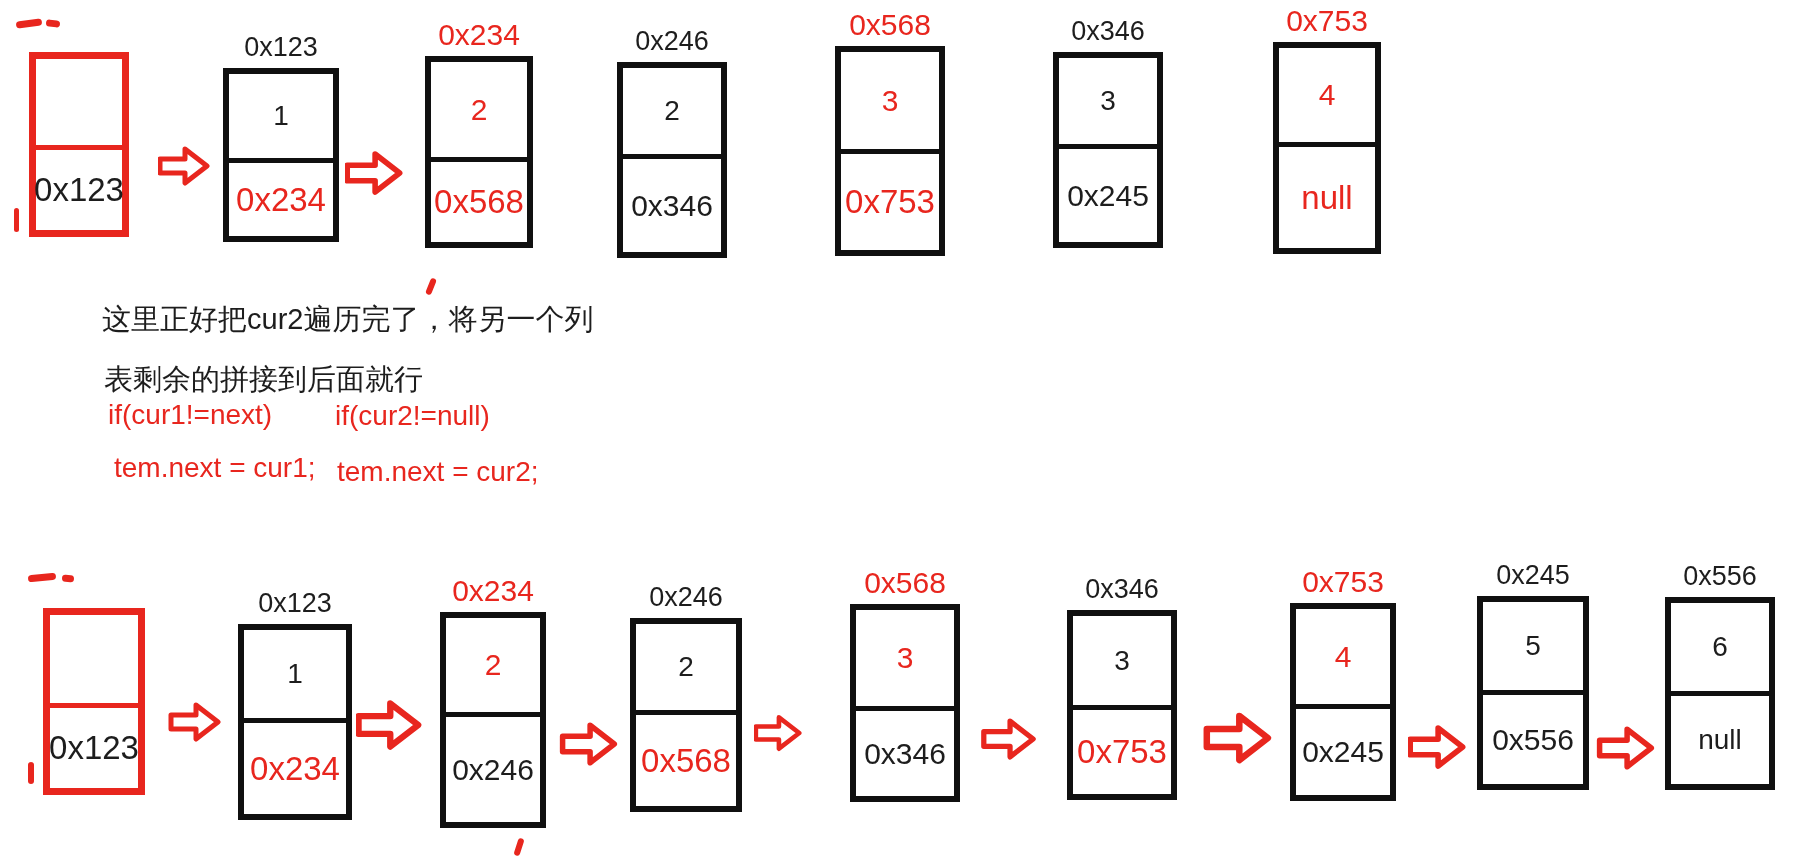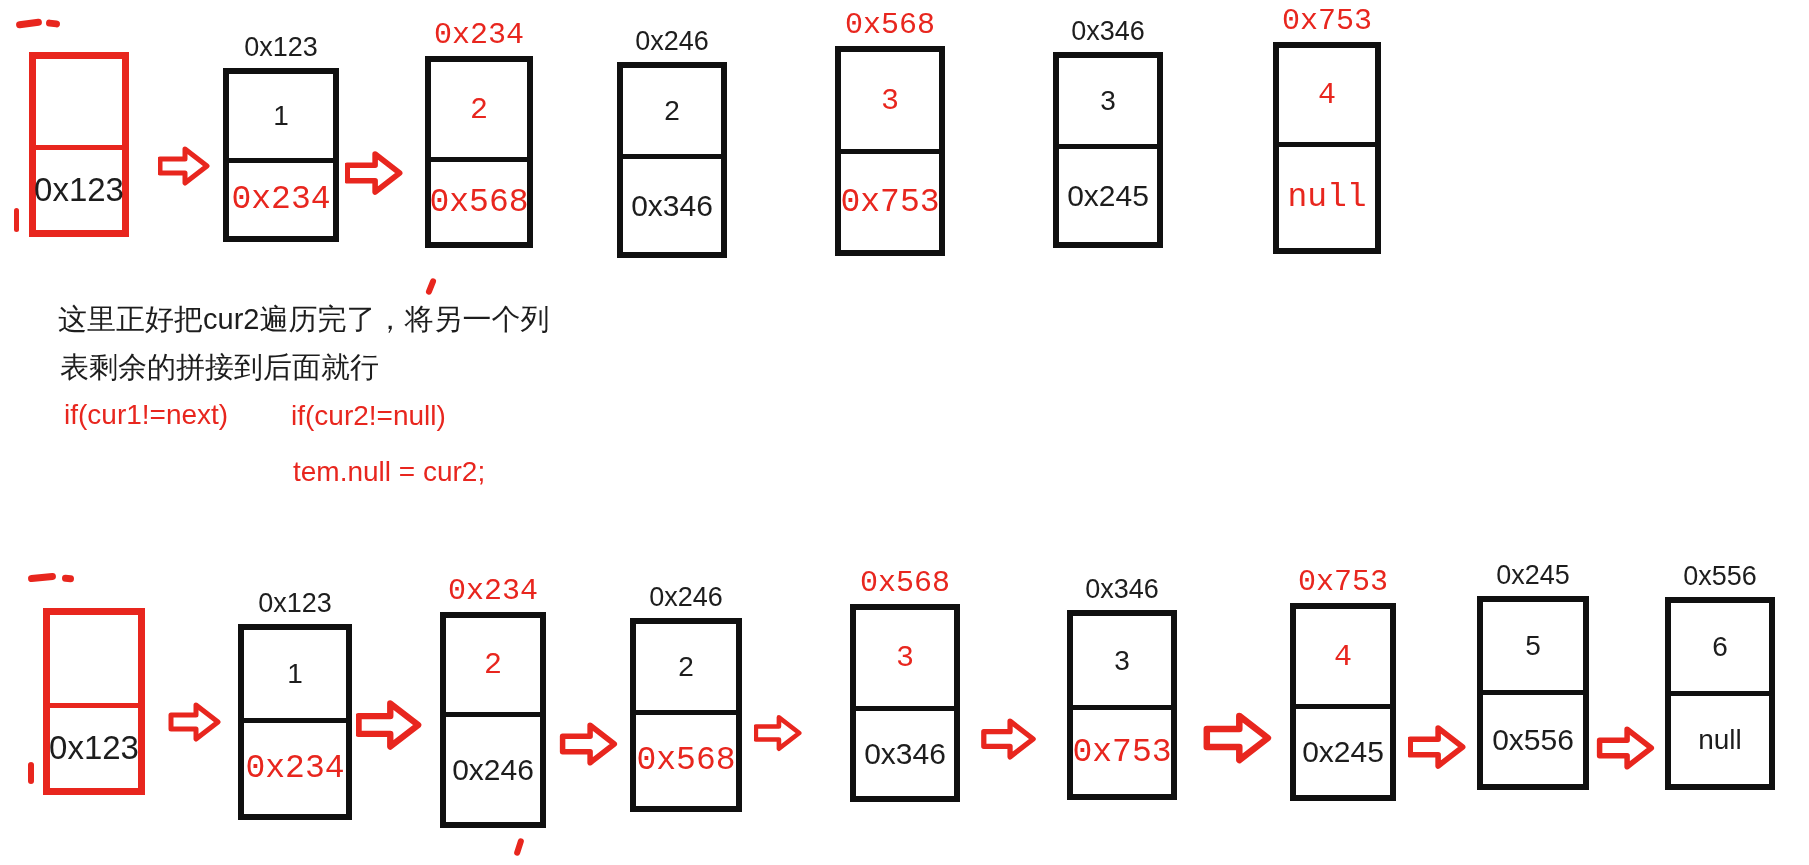--- a/index.html
+++ b/index.html
@@ -9,27 +9,27 @@
   }
   .node { position:absolute; text-align:center; }
   .addr { font-size:27px; line-height:30px; margin-bottom:6px; color:#1d1d1d; white-space:nowrap; }
   .addr.red { color:#e8261e; font-size:30px; }
   .box { box-sizing:border-box; border:6px solid #101010; display:flex; flex-direction:column; background:#fff; }
   .cell { display:flex; align-items:center; justify-content:center; color:#1d1d1d; }
   .cell.top { font-size:28px; }
   .cell.bot { border-top:5px solid #101010; flex:1; font-size:30px; }
   .cell.top span.red { font-size:30px; }
   .cell.bot span.red { font-size:33px; }
-  .red { color:#e8261e;font-family:Liberation Mono, monospace; }
+  .red { color:#e8261e; }
   .headbox .box { border:7px solid #e8261e; }
   .headbox .cell.bot { border-top:5px solid #e8261e; font-size:33px; color:#1d1d1d; }
   .arrow { position:absolute; }
   .arrow polygon { fill:#ffffff; stroke:#e8261e; stroke-width:5; stroke-linejoin:round; }
   .scrib { position:absolute; background:#e8261e; border-radius:4px; }
-  .note { position:absolute; color:#1d1d1d; font-size:29px; white-space:nowrap; }
+  .note { position:absolute; color:#1d1d1d; font-size:29px; white-space:nowrap;margin-left:44px; }
   .note.rednote { color:#e8261e; font-size:28px; }
 </style>
 </head>
 <body>
 
 <div id="stage">
 
   <div class="scrib" style="left:16px;top:20px;width:26px;height:7px;transform:rotate(-8deg);"></div>
   <div class="scrib" style="left:46px;top:20px;width:14px;height:7px;transform:rotate(6deg);"></div>
   <div class="scrib" style="left:14px;top:208px;width:5px;height:24px;"></div>
@@ -118,24 +118,25 @@
           <span class="red">4</span>
         </div>
       <div class="cell bot">
           <span class="red">null</span>
         </div>
     </div>
   </div>
 
   <div class="note" style="left:58px;top:300px;">这里正好把cur2遍历完了，将另一个列</div>
   <div class="scrib" style="left:428px;top:278px;width:6px;height:17px;transform:rotate(22deg);"></div>
-  <div class="note" style="left:60px;top:348px;">表剩余的拼接到后面就行</div>
+  <div class="note" style="left:60px;top:360px;">表剩余的拼接到后面就行</div>
   <div class="note rednote" style="left:64px;top:399px;">if(cur1!=next)</div>
   <div class="note rednote" style="left:291px;top:400px;">if(cur2!=null)</div>
-  <div class="note rednote" style="left:293px;top:456px;">tem.null = cur2;</div>
+  <div class="note rednote" style="left:70px;top:452px;">tem.next = cur1;</div>
+  <div class="note rednote" style="left:293px;top:456px;">tem.next = cur2;</div>
 
   <div class="scrib" style="left:28px;top:574px;width:28px;height:7px;transform:rotate(-6deg);"></div>
   <div class="scrib" style="left:62px;top:575px;width:12px;height:7px;transform:rotate(4deg);"></div>
   <div class="scrib" style="left:28px;top:762px;width:6px;height:22px;"></div>
 
   <div class="node headbox" style="left:43px;top:608px;width:102px;">
     <div class="box" style="height:187px;">
       <div class="cell top" style="flex:0 0 88px;"></div>
       <div class="cell bot">
           <span>0x123</span>

